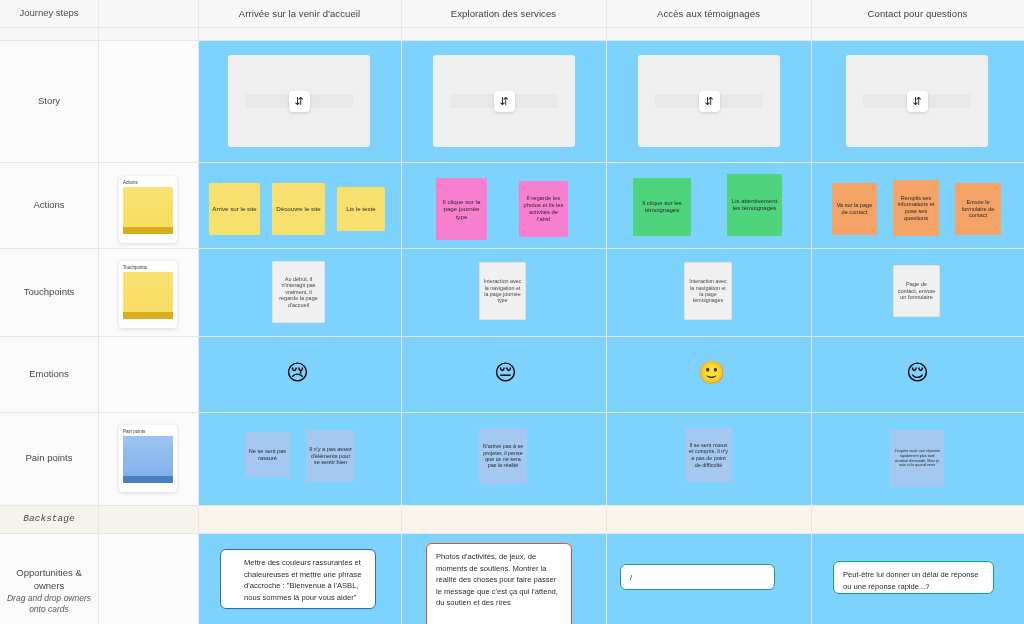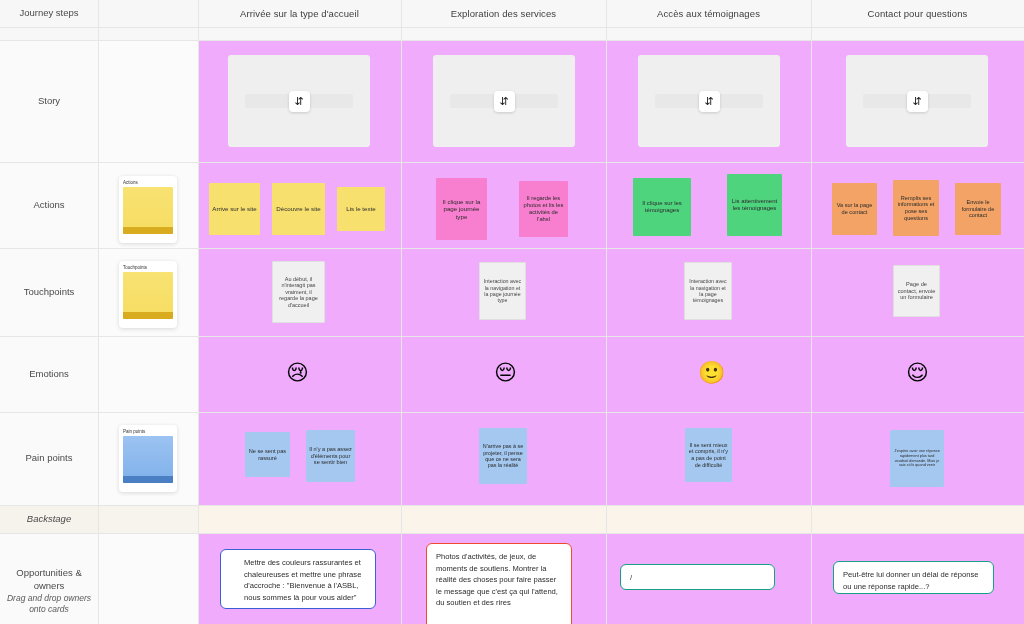--- a/index.html
+++ b/index.html
@@ -1,21 +1,21 @@
 <!DOCTYPE html>
 <html><head>
 <meta charset="utf-8">
 <style>
   * { box-sizing: border-box; margin: 0; padding: 0; }
   html, body {
     width: 1024px; height: 624px;
     font-family: "Liberation Sans", sans-serif;
     background: #ffffff; overflow: hidden;
   }
-  #board { position: relative; width: 1024px; height: 624px; background: #f0abfc; }
+  #board { position: relative; width: 1024px; height: 624px; background: #7dd3fc; }
 
   
   .vline { position: absolute; top: 0; bottom: 0; width: 1px; background: #e6e6e6; }
   .hline { position: absolute; left: 0; right: 0; height: 1px; background: #e6e6e6; }
 
   
   .row { position: absolute; left: 0; width: 1024px; }
   .row-label {
     position: absolute; left: 0; width: 98px; top: 0; bottom: 0;
     display: flex; flex-direction: column; align-items: center; justify-content: center;
@@ -106,21 +106,21 @@
 <div id="board">
 
   <div class="row" id="headerRow"></div>
   <div class="row" id="headerSub"></div>
 
   <div class="row-label" id="lblJourney" style="top:0;height:27px;">
     <span>Journey steps</span>
   </div>
 
   <div class="col-head" style="left:198px;width:203px;">
-    <span>Arrivée sur la type d'accueil</span>
+    <span>Arrivée sur la venir d'accueil</span>
   </div>
   <div class="col-head" style="left:401px;width:205px;">
     <span>Exploration des services</span>
   </div>
   <div class="col-head" style="left:811px;width:213px;">
     <span>Contact pour questions</span>
   </div>
   <div class="col-head" style="left:606px;width:205px;">
     <span>Accès aux témoignages</span>
   </div>
@@ -158,21 +158,21 @@
   </div>
 
   <div class="row" style="top:412px;height:93px;">
     <div class="label-col-bg"></div>
     <div class="gutter-bg"></div>
     <div class="row-label">
       <span>Pain points</span>
     </div>
   </div>
 
-  <div class="row" style="top:505px;height:28px;">
+  <div class="row" style="top:505px;height:28px;font-family:Liberation Mono, monospace;">
     <div class="label-col-bg" style="background:#f6f2ec;"></div>
     <div class="gutter-bg" style="background:#f7f3ed;"></div>
     <div id="backstageBand" style="top:0;bottom:0;"></div>
     <div class="row-label italic">
       <span>Backstage</span>
     </div>
   </div>
 
   <div class="row" style="top:533px;height:117px;">
     <div class="label-col-bg"></div>

